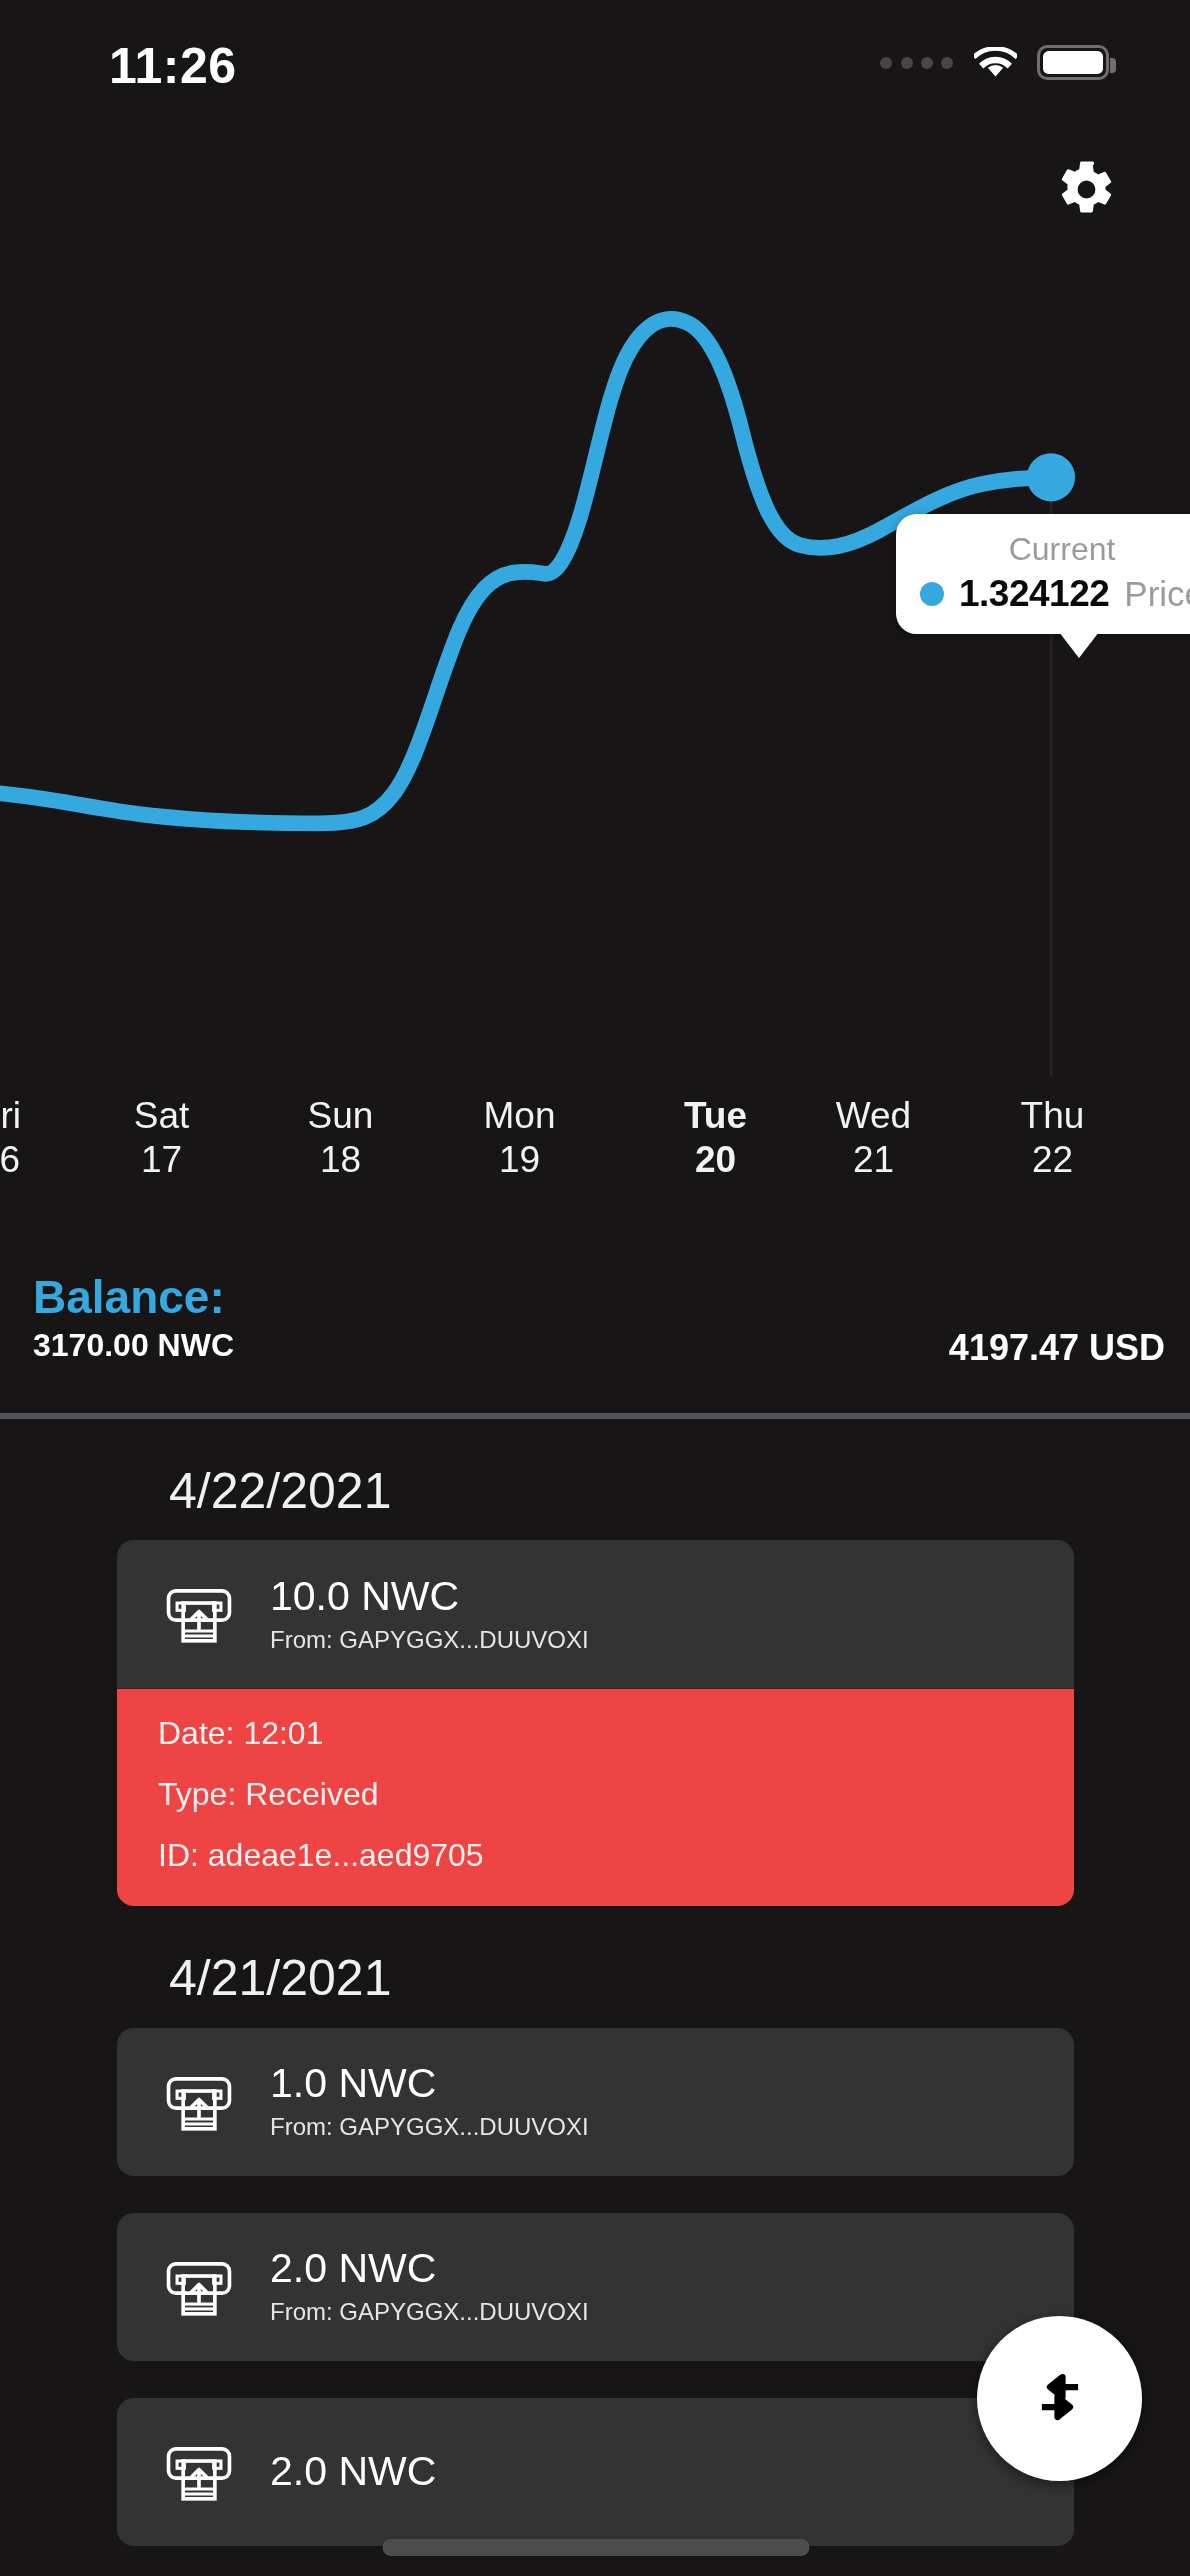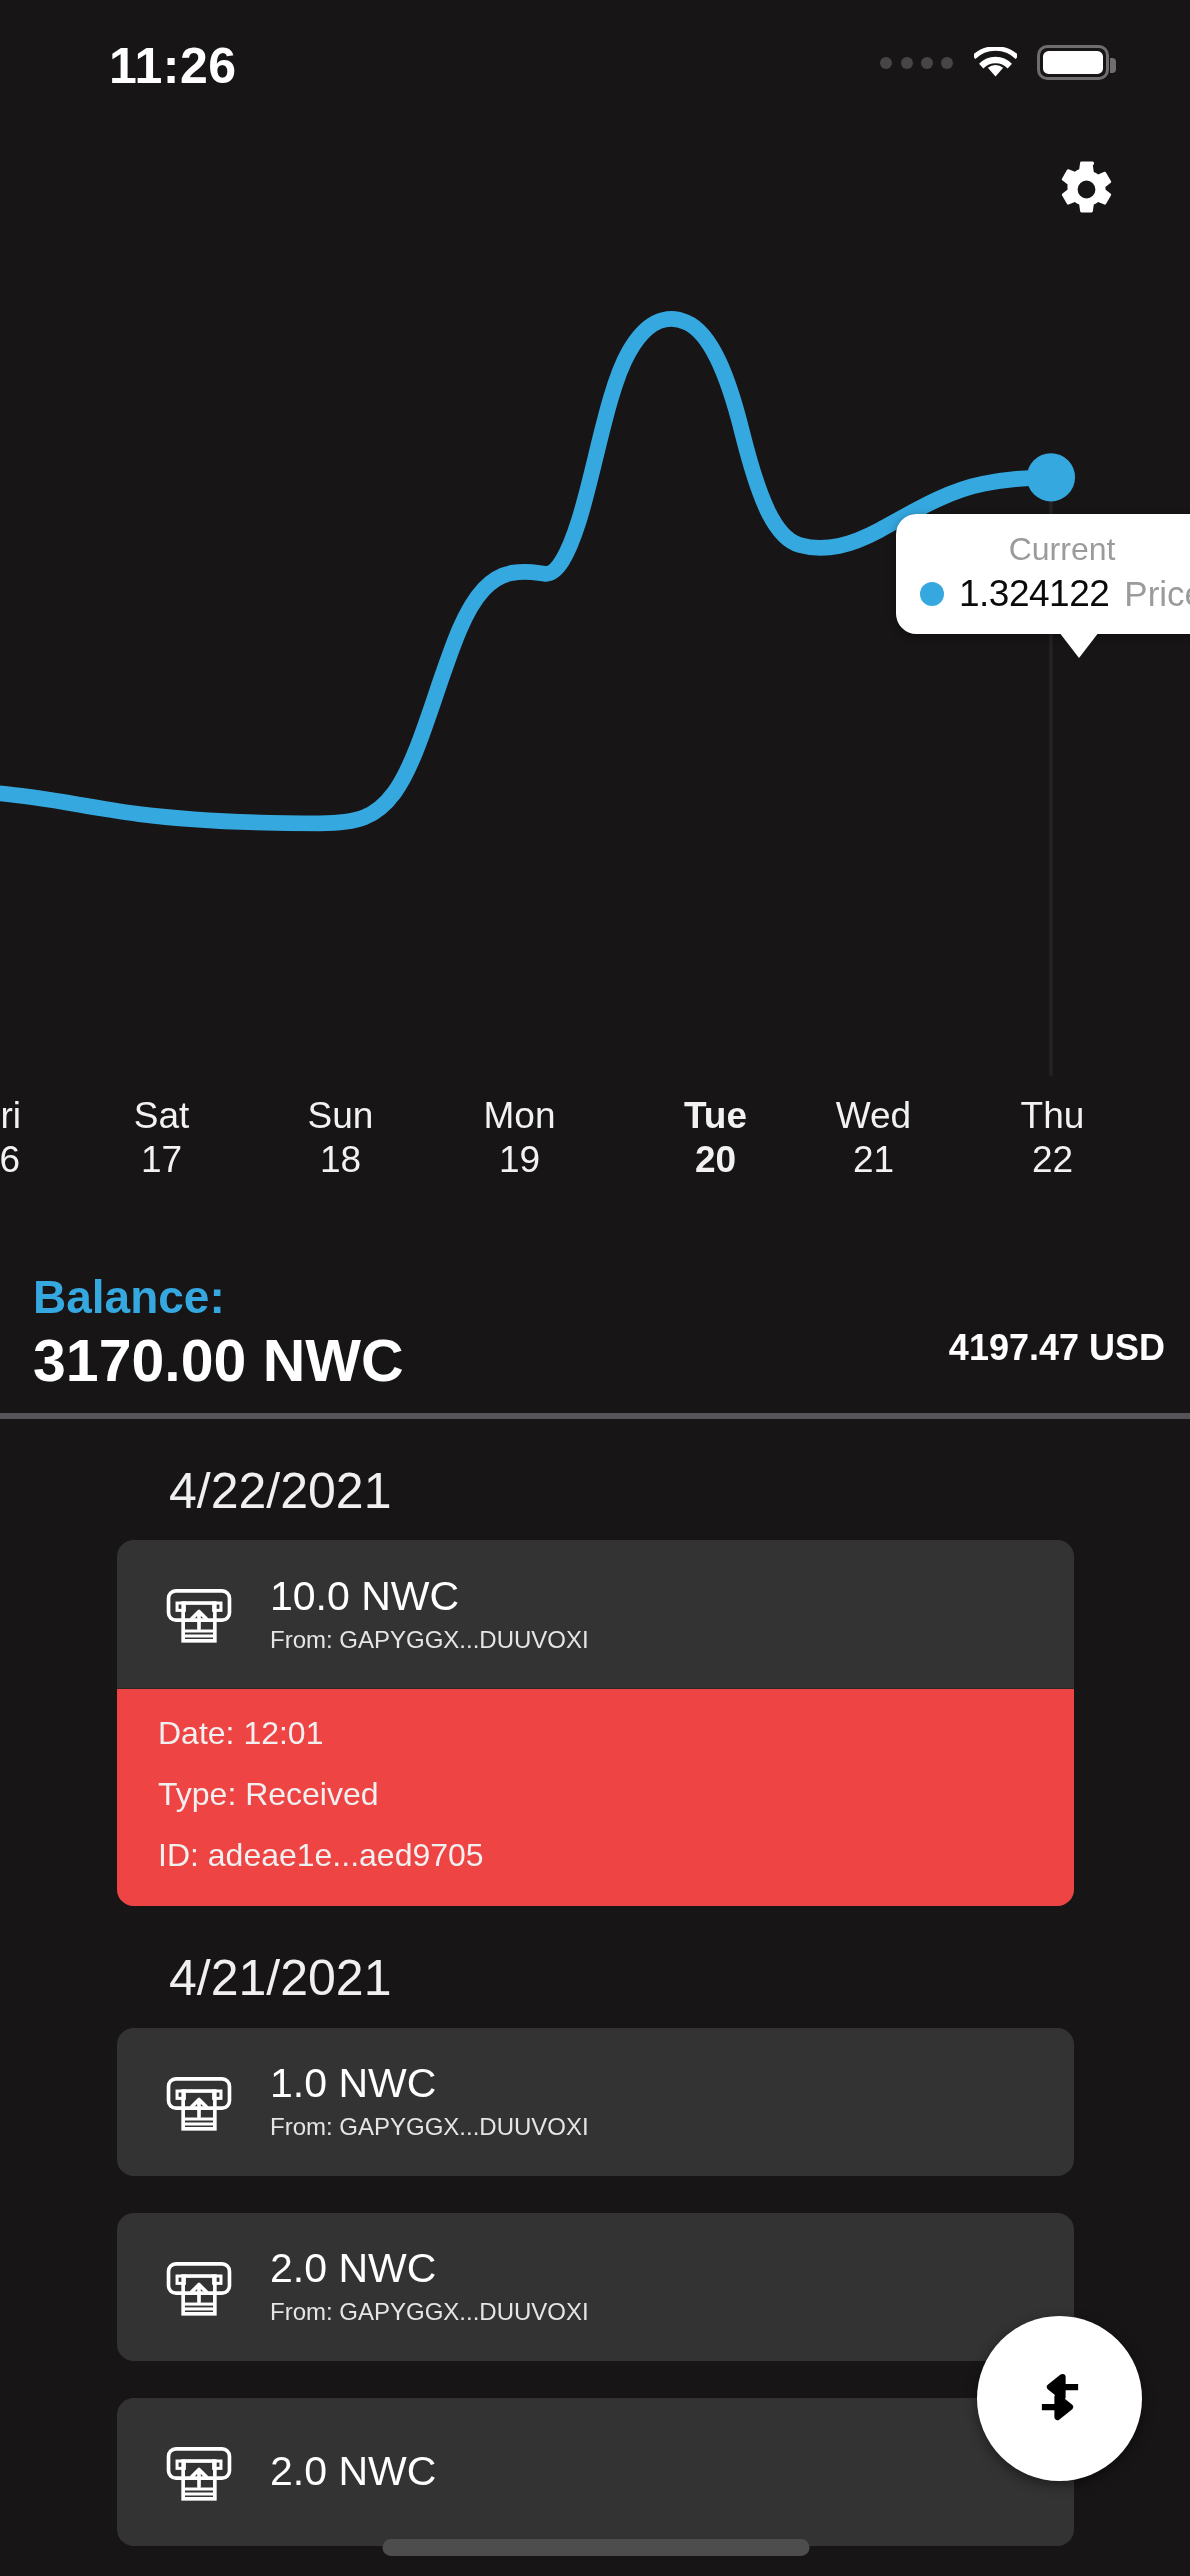--- a/index.html
+++ b/index.html
@@ -38,37 +38,37 @@
 
   .tooltip{
     position:absolute; left:896px; top:264px;
     background:#ffffff; border-radius:20.4px;
     padding:16.7px 24px 18.5px 24px; min-width:295px;
     box-shadow:0 2.8px 9.3px rgba(0,0,0,.35);
   }
   .tt-title{ color:#9b9b9b; font-size:32px; text-align:center; line-height:1.15; font-weight:400; }
   .tt-row{ display:flex; align-items:center; gap:15px; margin-top:5.6px; }
   .tt-dot{ width:24px; height:24px; border-radius:50%; background:#35a8e0; flex:0 0 auto; }
-  .tt-val{ color:#0a0a0a; font-size:37px; font-weight:400; letter-spacing:-0.5px;text-align:right; }
+  .tt-val{ color:#0a0a0a; font-size:37px; font-weight:700; letter-spacing:-0.5px;text-align:right; }
   .tt-unit{ color:#9b9b9b; font-size:35px; font-weight:500; }
   .tt-tail{
     position:absolute; left:163px; bottom:-24px; width:0; height:0;
     border-left:20.4px solid transparent; border-right:20.4px solid transparent;
     border-top:26px solid #ffffff;
   }
 
   
   .xaxis{ position:absolute; left:0; top:1094px; width:1191px; height:102px; }
   .xtick{ position:absolute; text-align:center; color:#f2f2f2; font-size:37px; line-height:1.18; font-weight:400; }
   .xtick .d2{ display:block; }
 
   
   .balance{ position:absolute; left:0; top:1270px; width:1191px; height:121px; }
   .bal-label{ position:absolute; left:33px; top:0; color:#35a8e0; font-size:46px; font-weight:700; }
-  .bal-native{ position:absolute; left:33px; top:57px; color:#ffffff; font-size:59px; font-weight:700; }
+  .bal-native{ position:absolute; left:33px; top:57px; color:#ffffff; font-size:32px; font-weight:700; }
   .bal-fiat{ position:absolute; right:26px; top:57px; color:#ffffff; font-size:36px; font-weight:700; }
 
   .divider{ position:absolute; left:0; top:1413px; width:1191px; height:5.6px; background:#55545a; }
 
   
   .tx-list{ position:absolute; left:0; top:1419px; width:1191px; height:1157px; overflow:hidden; }
   .date-head{ color:#f0f0f0; font-size:50px; margin:43px 0 20.4px 169px; font-weight:400; }
   .tx-card{
     margin:0 auto; width:957px; background:#333333; border-radius:16.7px; overflow:hidden;
   }

